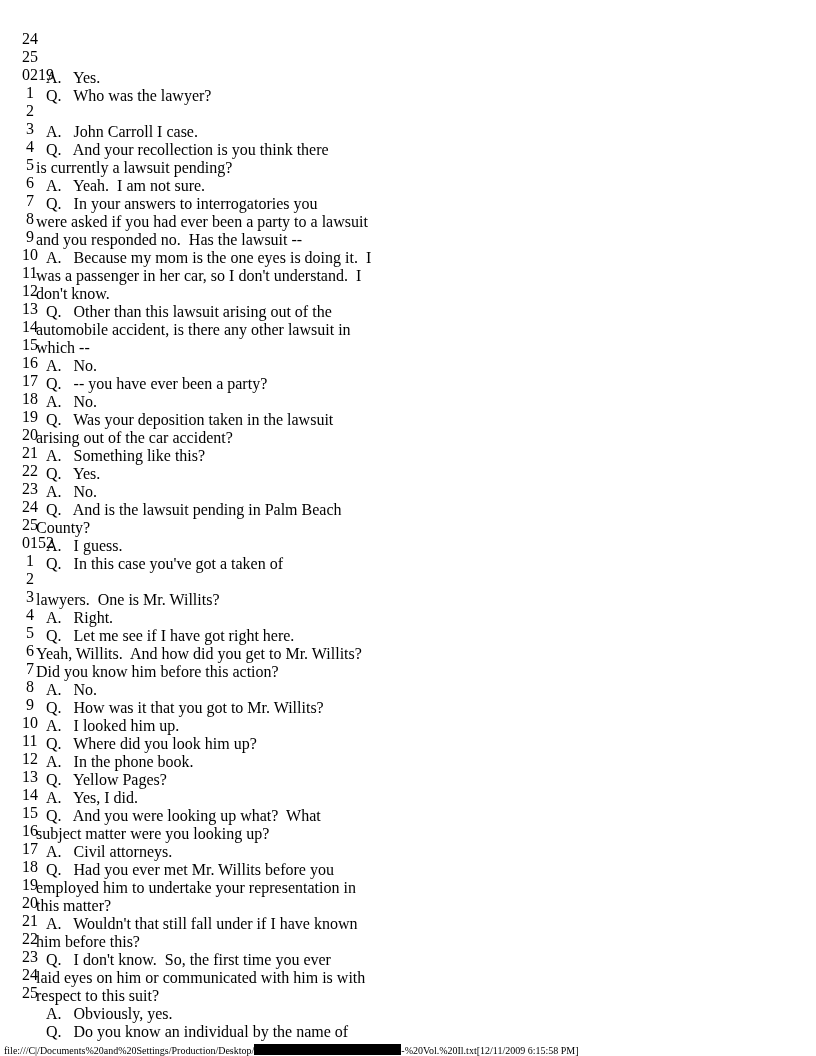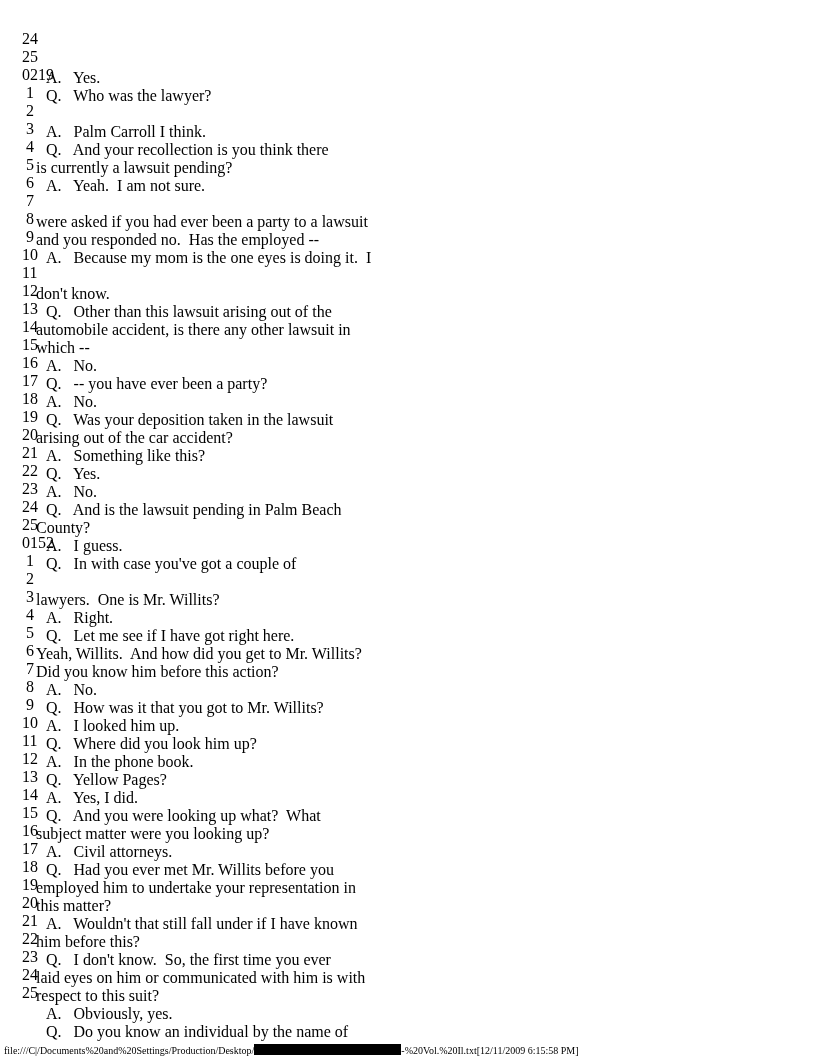--- a/index.html
+++ b/index.html
@@ -52,45 +52,45 @@
     vertical-align: -1px;
   }
 </style>
 </head>
 <body>
 
 <div class="transcript" id="transcript">
     <div class="line qa"><span class="num">24</span><span class="text">A.   Yes.</span></div>
     <div class="line qa"><span class="num">25</span><span class="text">Q.   Who was the lawyer?</span></div>
     <div class="line page"><span class="num">0219</span></div>
-    <div class="line qa"><span class="num"> 1</span><span class="text">A.   Palm Carroll I think.</span></div>
+    <div class="line qa"><span class="num"> 1</span><span class="text">A.   John Carroll I case.</span></div>
     <div class="line qa"><span class="num"> 2</span><span class="text">Q.   And your recollection is you think there</span></div>
     <div class="line cont"><span class="num"> 3</span><span class="text">is currently a lawsuit pending?</span></div>
     <div class="line qa"><span class="num"> 4</span><span class="text">A.   Yeah.  I am not sure.</span></div>
-    <div class="line qa"><span class="num"> 5</span></div>
+    <div class="line qa"><span class="num"> 5</span><span class="text">Q.   In your answers to interrogatories you</span></div>
     <div class="line cont"><span class="num"> 6</span><span class="text">were asked if you had ever been a party to a lawsuit</span></div>
-    <div class="line cont"><span class="num"> 7</span><span class="text">and you responded no.  Has the employed --</span></div>
+    <div class="line cont"><span class="num"> 7</span><span class="text">and you responded no.  Has the lawsuit --</span></div>
     <div class="line qa"><span class="num"> 8</span><span class="text">A.   Because my mom is the one eyes is doing it.  I</span></div>
-    <div class="line cont"><span class="num"> 9</span></div>
+    <div class="line cont"><span class="num"> 9</span><span class="text">was a passenger in her car, so I don't understand.  I</span></div>
     <div class="line cont"><span class="num">10</span><span class="text">don't know.</span></div>
     <div class="line qa"><span class="num">11</span><span class="text">Q.   Other than this lawsuit arising out of the</span></div>
     <div class="line cont"><span class="num">12</span><span class="text">automobile accident, is there any other lawsuit in</span></div>
     <div class="line cont"><span class="num">13</span><span class="text">which --</span></div>
     <div class="line qa"><span class="num">14</span><span class="text">A.   No.</span></div>
     <div class="line qa"><span class="num">15</span><span class="text">Q.   -- you have ever been a party?</span></div>
     <div class="line qa"><span class="num">16</span><span class="text">A.   No.</span></div>
     <div class="line qa"><span class="num">17</span><span class="text">Q.   Was your deposition taken in the lawsuit</span></div>
     <div class="line cont"><span class="num">18</span><span class="text">arising out of the car accident?</span></div>
     <div class="line qa"><span class="num">19</span><span class="text">A.   Something like this?</span></div>
     <div class="line qa"><span class="num">20</span><span class="text">Q.   Yes.</span></div>
     <div class="line qa"><span class="num">21</span><span class="text">A.   No.</span></div>
     <div class="line qa"><span class="num">22</span><span class="text">Q.   And is the lawsuit pending in Palm Beach</span></div>
     <div class="line cont"><span class="num">23</span><span class="text">County?</span></div>
     <div class="line qa"><span class="num">24</span><span class="text">A.   I guess.</span></div>
-    <div class="line qa"><span class="num">25</span><span class="text">Q.   In with case you've got a couple of</span></div>
+    <div class="line qa"><span class="num">25</span><span class="text">Q.   In this case you've got a taken of</span></div>
     <div class="line page"><span class="num">0152</span></div>
     <div class="line cont"><span class="num"> 1</span><span class="text">lawyers.  One is Mr. Willits?</span></div>
     <div class="line qa"><span class="num"> 2</span><span class="text">A.   Right.</span></div>
     <div class="line qa"><span class="num"> 3</span><span class="text">Q.   Let me see if I have got right here.</span></div>
     <div class="line cont"><span class="num"> 4</span><span class="text">Yeah, Willits.  And how did you get to Mr. Willits?</span></div>
     <div class="line cont"><span class="num"> 5</span><span class="text">Did you know him before this action?</span></div>
     <div class="line qa"><span class="num"> 6</span><span class="text">A.   No.</span></div>
     <div class="line qa"><span class="num"> 7</span><span class="text">Q.   How was it that you got to Mr. Willits?</span></div>
     <div class="line qa"><span class="num"> 8</span><span class="text">A.   I looked him up.</span></div>
     <div class="line qa"><span class="num"> 9</span><span class="text">Q.   Where did you look him up?</span></div>

